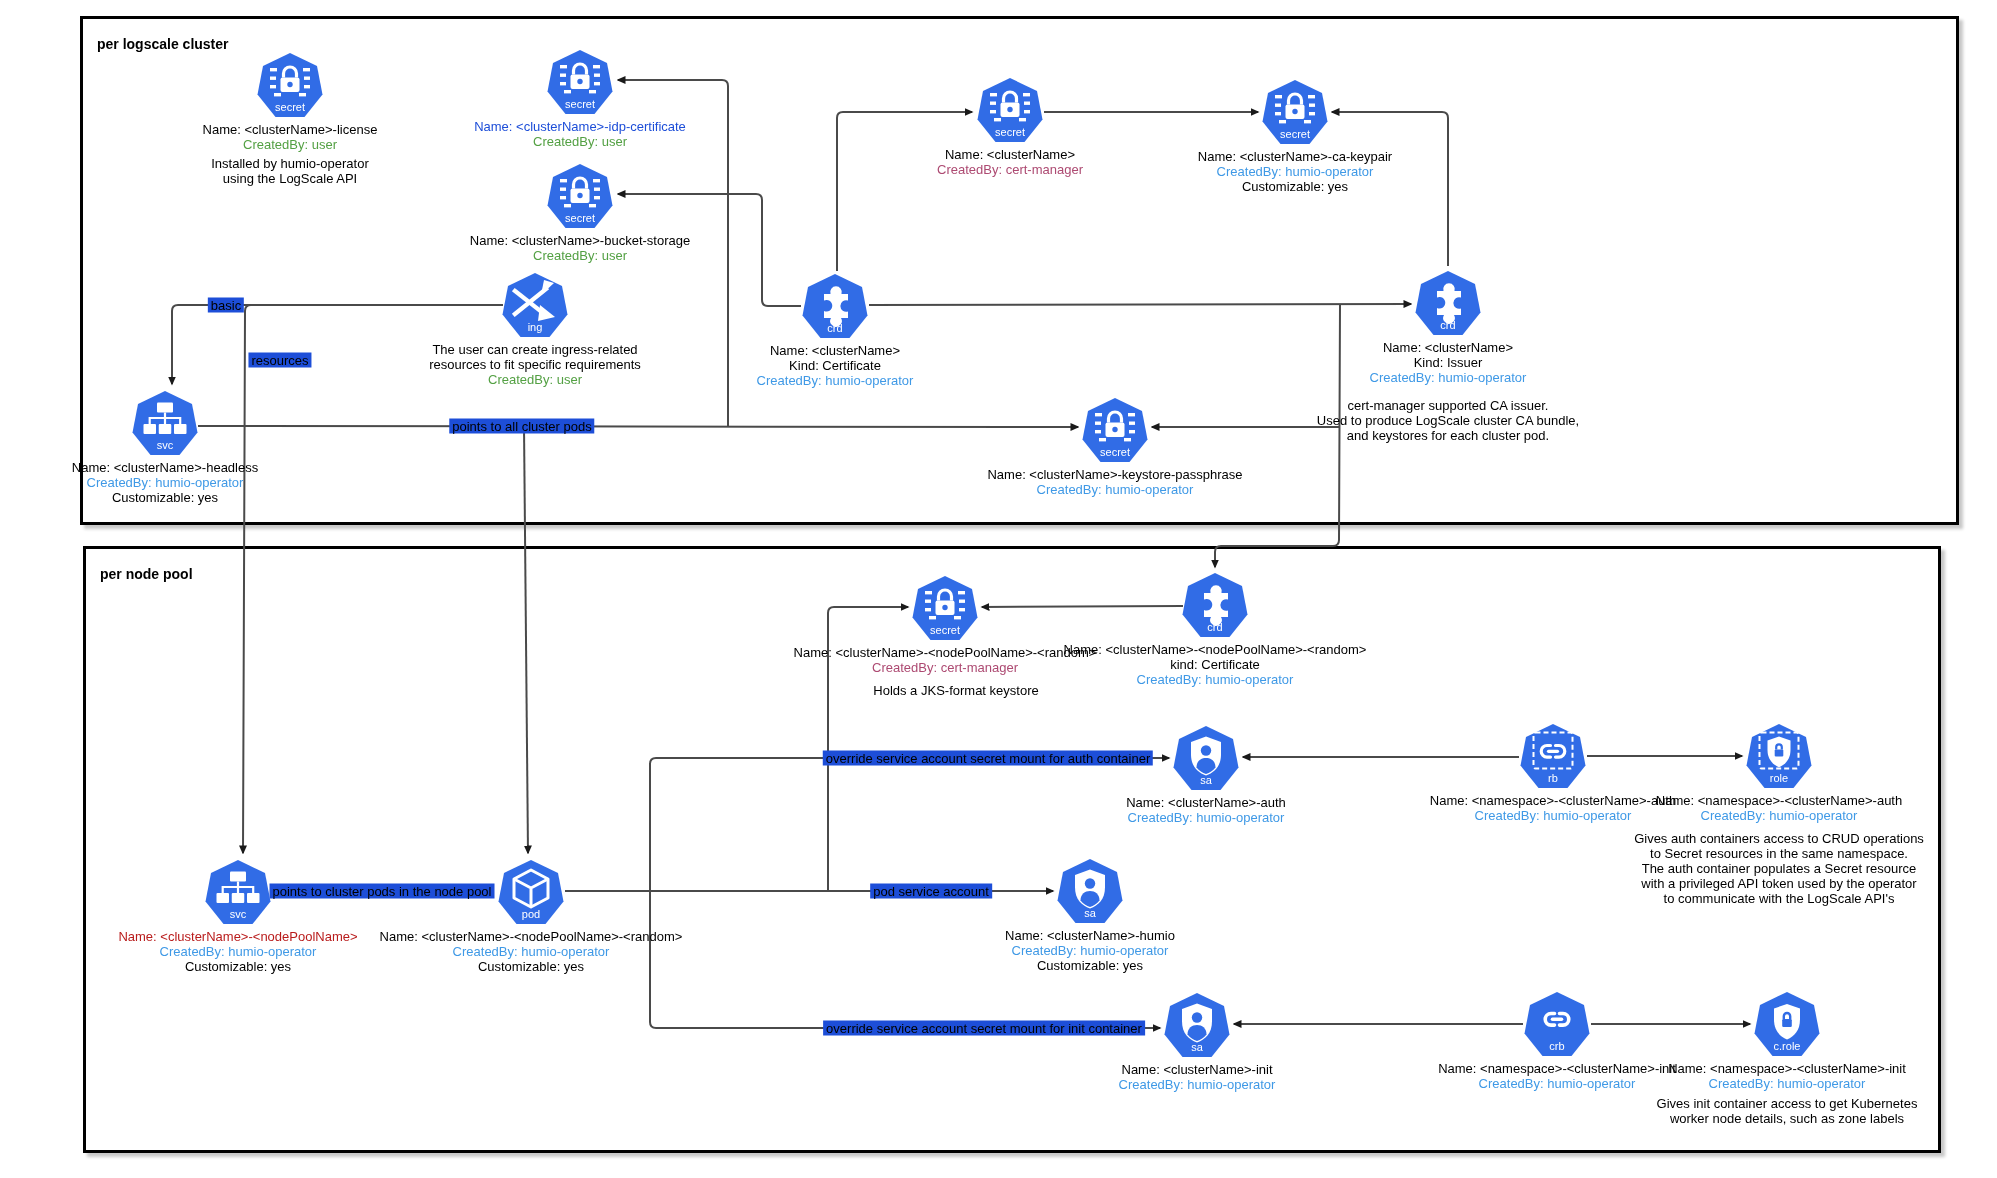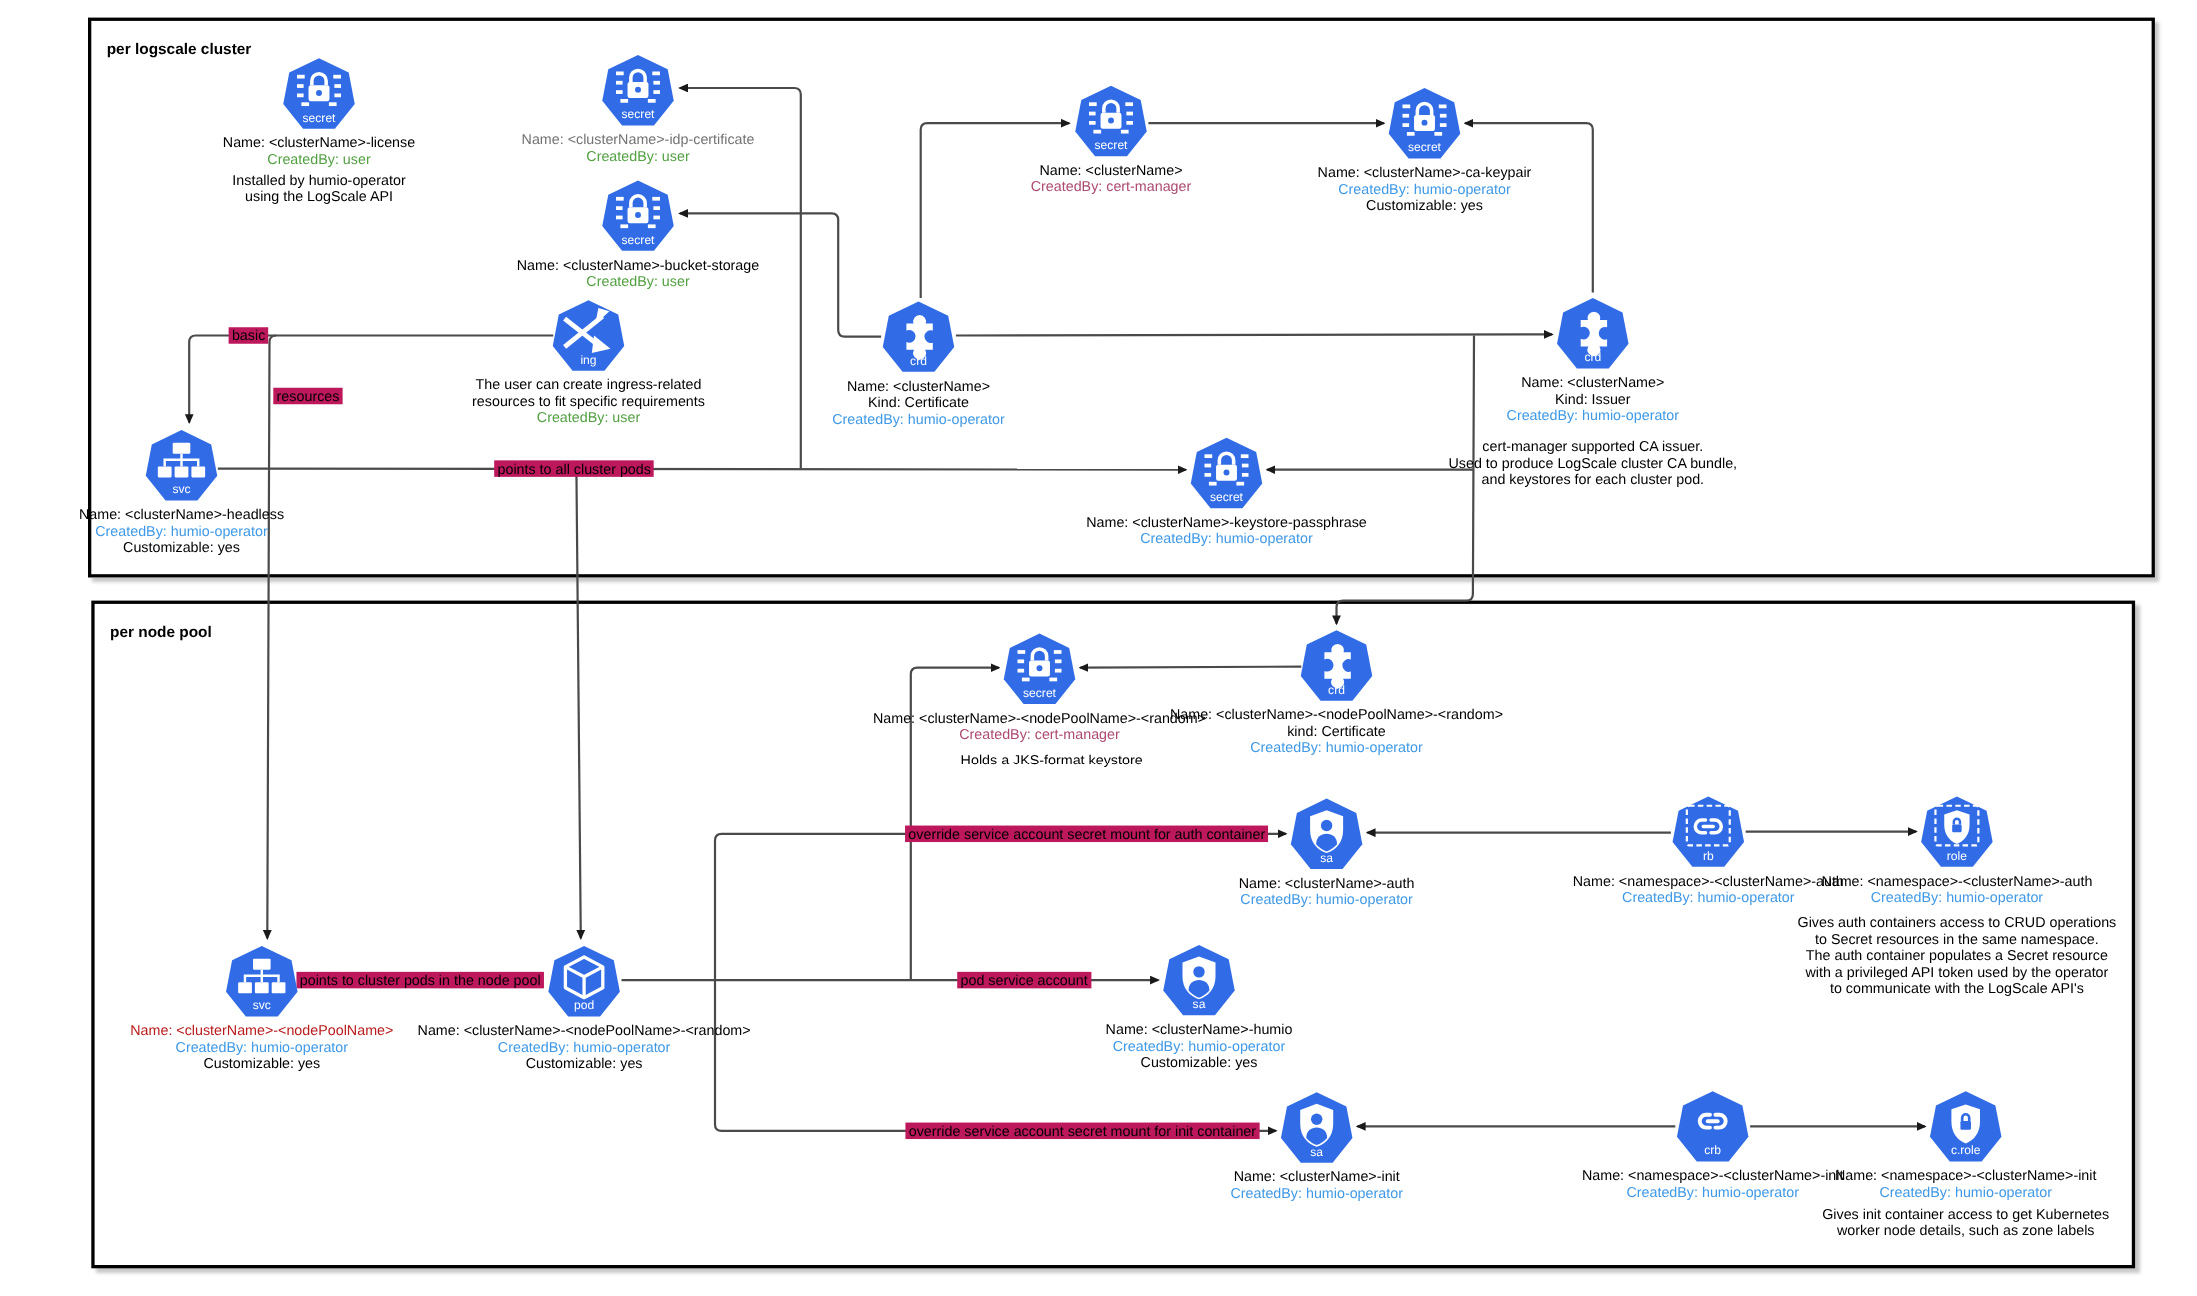--- a/index.html
+++ b/index.html
@@ -3,21 +3,21 @@
 <meta charset="utf-8">
 <style>
   html,body{margin:0;padding:0;background:#fff;}
   #canvas{position:relative;width:1997px;height:1178px;background:#fff;
           font-family:"Liberation Sans",sans-serif;overflow:hidden;}
   .box{position:absolute;border:3px solid #000;box-shadow:4px 4px 3px #c8c8c8;background:transparent;}
   #box-cluster{left:80px;top:16px;width:1873px;height:503px;}
   #box-nodepool{left:83px;top:546px;width:1852px;height:601px;}
   .box-label{position:absolute;top:17px;left:14px;font-size:14px;font-weight:bold;color:#000;white-space:nowrap;}
   svg.edges{position:absolute;left:0;top:0;z-index:2;}
-  .edge-label{position:absolute;transform:translate(-50%,-50%);background:#be185d;padding:0 3px;
+  .edge-label{position:absolute;transform:translate(-50%,-50%);background:#1d4ed8;padding:0 3px;
               font-size:13px;color:#000;white-space:nowrap;z-index:3;}
   .node{position:absolute;z-index:4;}
   .icon{position:absolute;width:66px;height:66px;text-align:right;}
   .caption{position:absolute;transform:translateX(-50%);text-align:center;font-size:13px;
            line-height:15px;white-space:nowrap;z-index:4;}
   .tblock{position:absolute;transform:translateX(-50%);text-align:center;font-size:13px;
           line-height:15px;white-space:nowrap;color:#000;z-index:4;}
 </style>
 </head>
 <body>
@@ -97,21 +97,21 @@
             <rect x="47" y="33" width="6" height="3.4"></rect>
             <rect x="17" y="41" width="7" height="3.4"></rect>
             <rect x="42" y="41" width="7" height="3.4"></rect>
           </g>
           <path d="M26.5 25.5 v-4 a6.5 6.5 0 0 1 13 0 v4" stroke="#fff" stroke-width="3.2" fill="none"></path>
           <rect x="23.5" y="25.5" width="19" height="14.5" rx="2" fill="#fff"></rect>
           <circle cx="33" cy="32.5" r="2.7" fill="#316CE6"></circle>
           <text x="33" y="58.5" fill="#fff" font-size="11" text-anchor="middle" font-family="Liberation Sans, sans-serif">secret</text>
         </svg></div>
       <div class="caption" style="left: 580px; top: 119px;">
-        <div style="color: #737373;">Name: &lt;clusterName&gt;-idp-certificate</div>
+        <div style="color: #1d4ed8;">Name: &lt;clusterName&gt;-idp-certificate</div>
         <div style="color: rgb(83, 160, 67);">CreatedBy: user</div>
       </div>
     </div>
     <div class="node">
       <div class="icon" style="left: 547px; top: 163px;"><svg viewBox="0 0 66 66" width="66" height="66">
           <polygon points="33,1 60,14 65.5,42.5 47.5,65 18.5,65 0.5,42.5 6,14" fill="#316CE6"></polygon>
           <g fill="#fff">
             <rect x="13" y="16" width="7" height="3.4"></rect>
             <rect x="46" y="16" width="7" height="3.4"></rect>
             <rect x="13" y="24.5" width="6" height="3.4"></rect>

